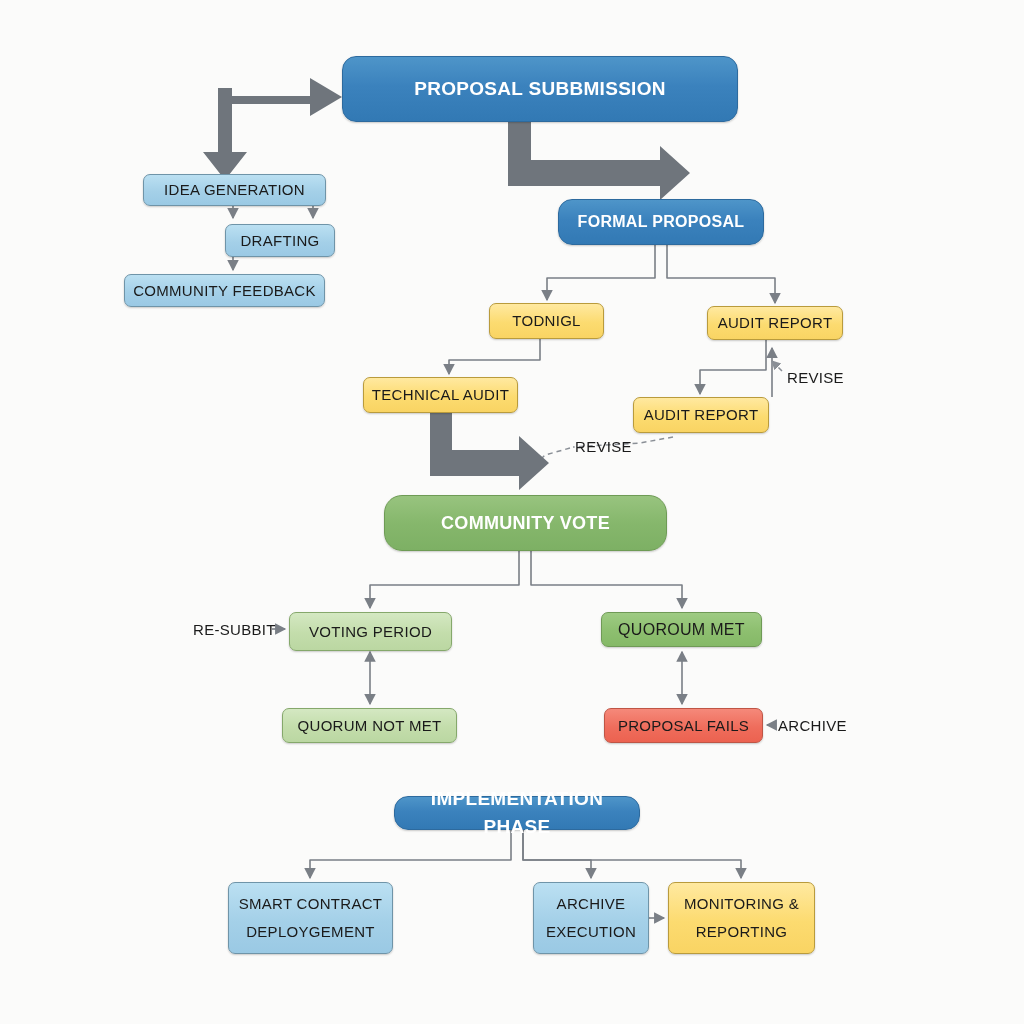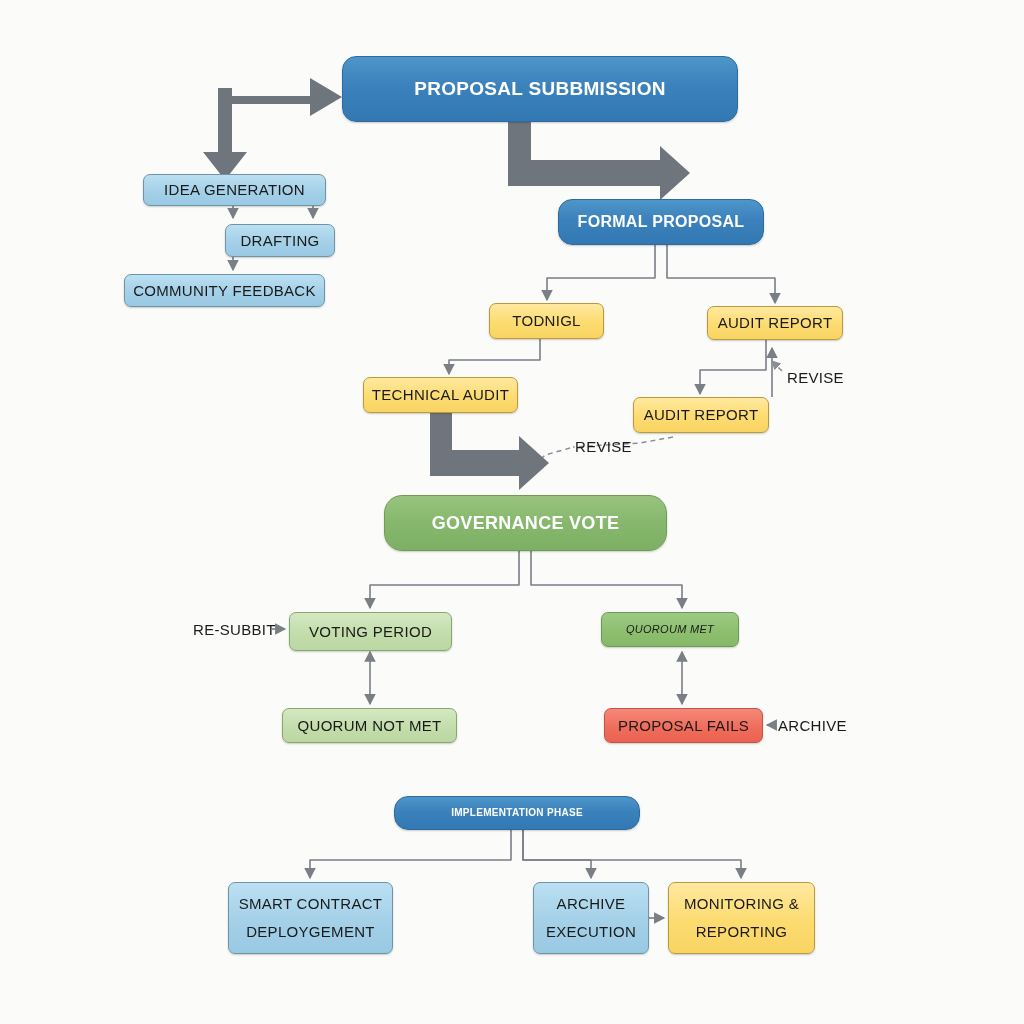--- a/index.html
+++ b/index.html
@@ -176,35 +176,35 @@
   <div class="node t-yellow" id="n-audit_report_top" style="left: 707px; top: 306px; width: 136px; height: 34px; font-size: 15px;">
     <span>AUDIT REPORT</span>
   </div>
   <div class="node t-yellow" id="n-technical_audit" style="left: 363px; top: 377px; width: 155px; height: 36px; font-size: 15px;">
     <span>TECHNICAL AUDIT</span>
   </div>
   <div class="node t-yellow" id="n-audit_report_lower" style="left: 633px; top: 397px; width: 136px; height: 36px; font-size: 15px;">
     <span>AUDIT REPORT</span>
   </div>
   <div class="node t-green" id="n-governance_vote" style="left: 384px; top: 495px; width: 283px; height: 56px; font-size: 18px;">
-    <span>GOVERNANCE VOTE</span>
+    <span>COMMUNITY VOTE</span>
   </div>
   <div class="node t-lgreen" id="n-voting_period" style="left: 289px; top: 612px; width: 163px; height: 39px; font-size: 15px;">
     <span>VOTING PERIOD</span>
   </div>
-  <div class="node t-mgreen" id="n-quoroum_met" style="left: 601px; top: 612px; width: 138px; height: 35px; font-size: 11px; font-style: italic;">
+  <div class="node t-mgreen" id="n-quoroum_met" style="left: 601px; top: 612px; width: 161px; height: 35px; font-size: 16px;">
     <span>QUOROUM MET</span>
   </div>
   <div class="node t-red" id="n-proposal_fails" style="left: 604px; top: 708px; width: 159px; height: 35px; font-size: 15px;">
     <span>PROPOSAL FAILS</span>
   </div>
   <div class="node t-lgreen" id="n-quorum_not_met" style="left: 282px; top: 708px; width: 175px; height: 35px; font-size: 15px;">
     <span>QUORUM NOT MET</span>
   </div>
-  <div class="node t-primary" id="n-implementation_phase" style="left: 394px; top: 796px; width: 246px; height: 34px; font-size: 10px;">
+  <div class="node t-primary" id="n-implementation_phase" style="left: 394px; top: 796px; width: 246px; height: 34px; font-size: 19px;">
     <span>IMPLEMENTATION PHASE</span>
   </div>
   <div class="node t-blue" id="n-smart_contract" style="left: 228px; top: 882px; width: 165px; height: 72px; font-size: 15px;">
     <span>
         <div style="padding:3px 0">SMART CONTRACT</div>
         <div style="padding:3px 0">DEPLOYGEMENT</div>
       </span>
   </div>
   <div class="node t-blue" id="n-archive_execution" style="left: 533px; top: 882px; width: 116px; height: 72px; font-size: 15px;">
     <span>

